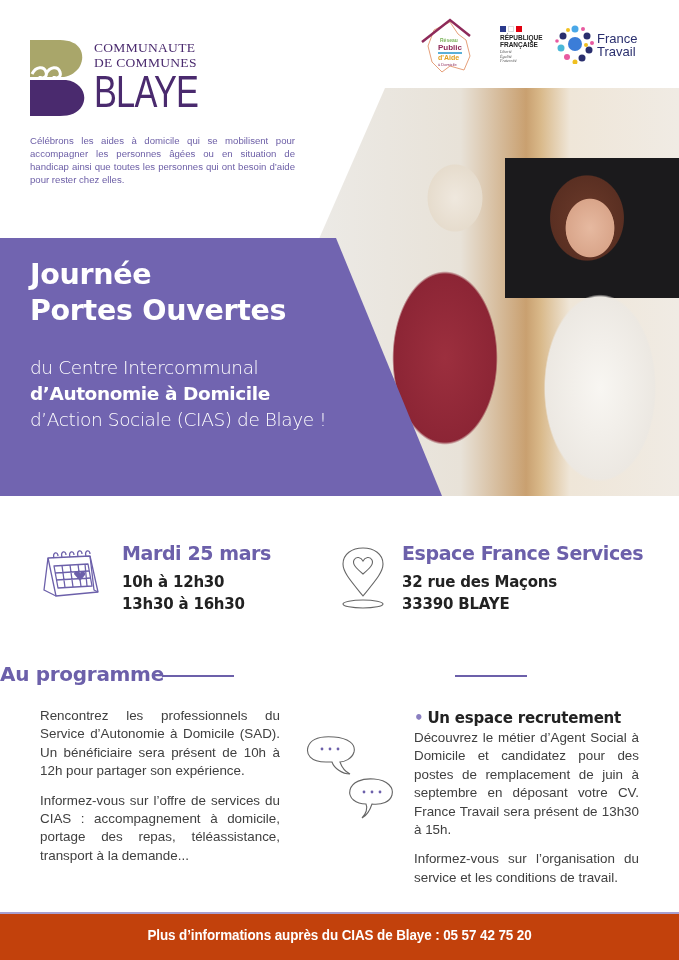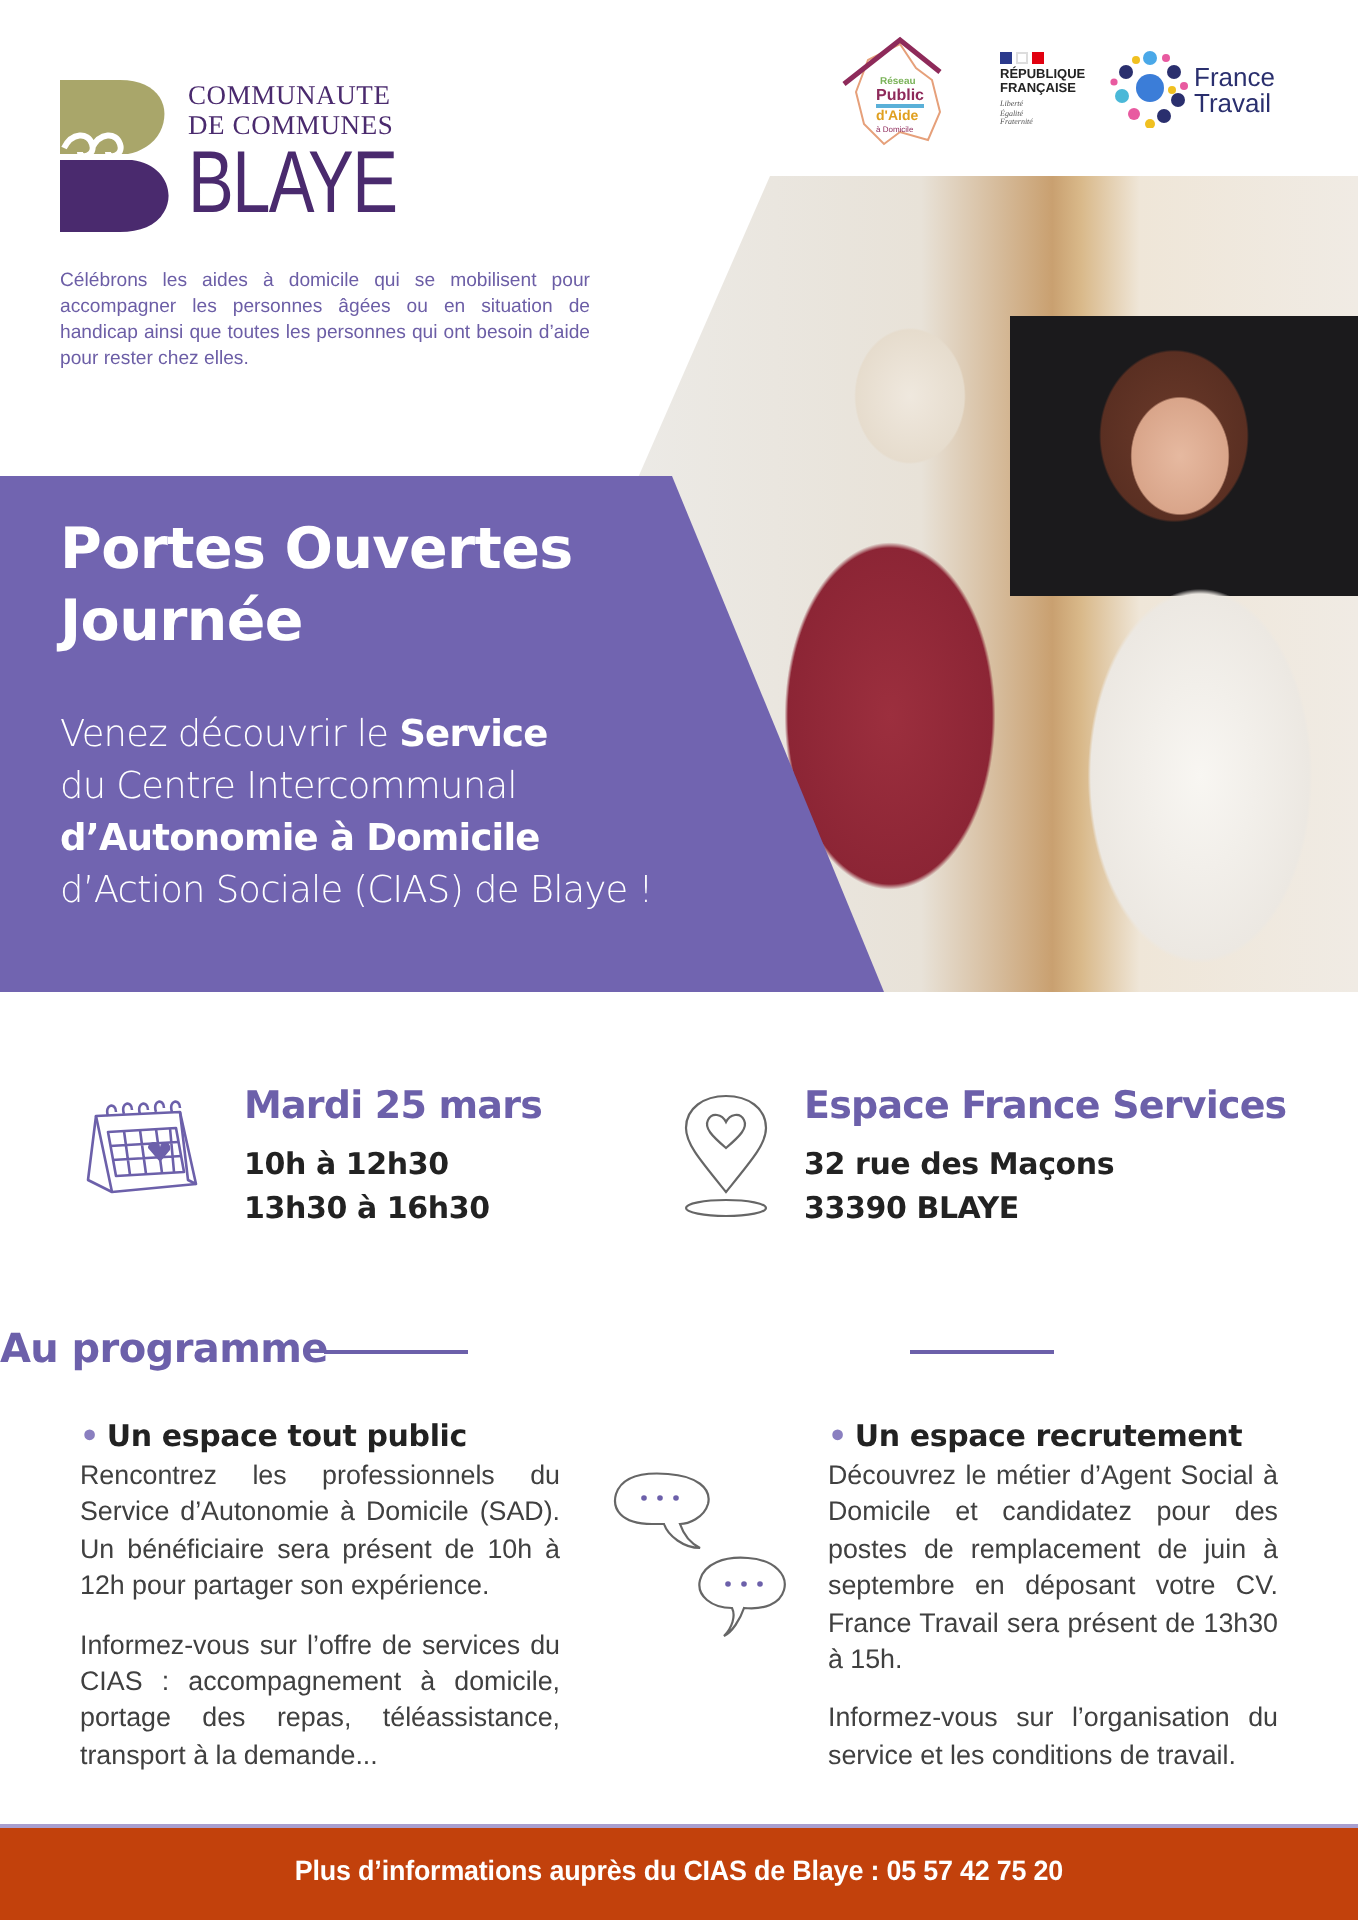--- a/index.html
+++ b/index.html
@@ -139,26 +139,25 @@
       <div>France</div>
       <div>Travail</div>
     </div>
   </div>
 </div>
 
 <div class="hero-photo"></div>
 <div class="hero-band"></div>
 
 <h1 class="hero-title">
+  <span>Journée</span>
   <span>Portes Ouvertes</span>
-  <span>Journée</span>
 </h1>
 
 <div class="hero-sub">
-  <span class="line"><span>Venez découvrir le </span><b>Service</b></span>
   <span class="line">du Centre Intercommunal</span>
   <span class="line"><b>d’Autonomie à Domicile</b></span>
   <span class="line">d’Action Sociale (CIAS) de Blaye !</span>
 </div>
 
 <div class="info-date">
   <svg class="info-icon" width="62" height="50" viewBox="0 0 62 50">
     <g fill="none" stroke="#6c60aa" stroke-width="1.3" stroke-linejoin="round">
       <path d="M8 8 L50 6 L58 42 L16 46 Z"></path>
       <path d="M50 6 L54 40 L58 42"></path>
@@ -191,21 +190,20 @@
   </div>
 </div>
 
 <div class="prog-title-row">
   <div class="prog-rule left"></div>
   <h2 class="prog-title">Au programme</h2>
   <div class="prog-rule right"></div>
 </div>
 
 <div class="prog-col left">
-  <div class="prog-head"><span class="bullet">•</span><span>Un espace tout public</span></div>
   <p class="prog-para">Rencontrez les professionnels du Service d’Autonomie à Domicile (SAD). Un bénéficiaire sera présent de 10h à 12h pour partager son expérience.</p>
   <p class="prog-para">Informez-vous sur l’offre de services du CIAS : accompagnement à domicile, portage des repas, téléassistance, transport à la demande...</p>
 </div>
 
 <svg class="bubbles" viewBox="0 0 96 92">
   <g fill="none" stroke="#666" stroke-width="1.1">
     <path d="M24 30 C8 30 4 22 6 15 C9 6 20 4 32 5 C46 6 54 12 52 20 C50 27 42 30 38 30 C40 36 44 40 48 42 C40 42 32 36 30 30 Z"></path>
     <path d="M60 86 C64 82 66 76 64 72 C54 72 46 66 48 58 C50 50 60 46 72 47 C86 48 92 56 90 63 C88 70 80 73 70 72 C68 78 64 84 60 86 Z"></path>
   </g>
   <g fill="#6c60aa">

